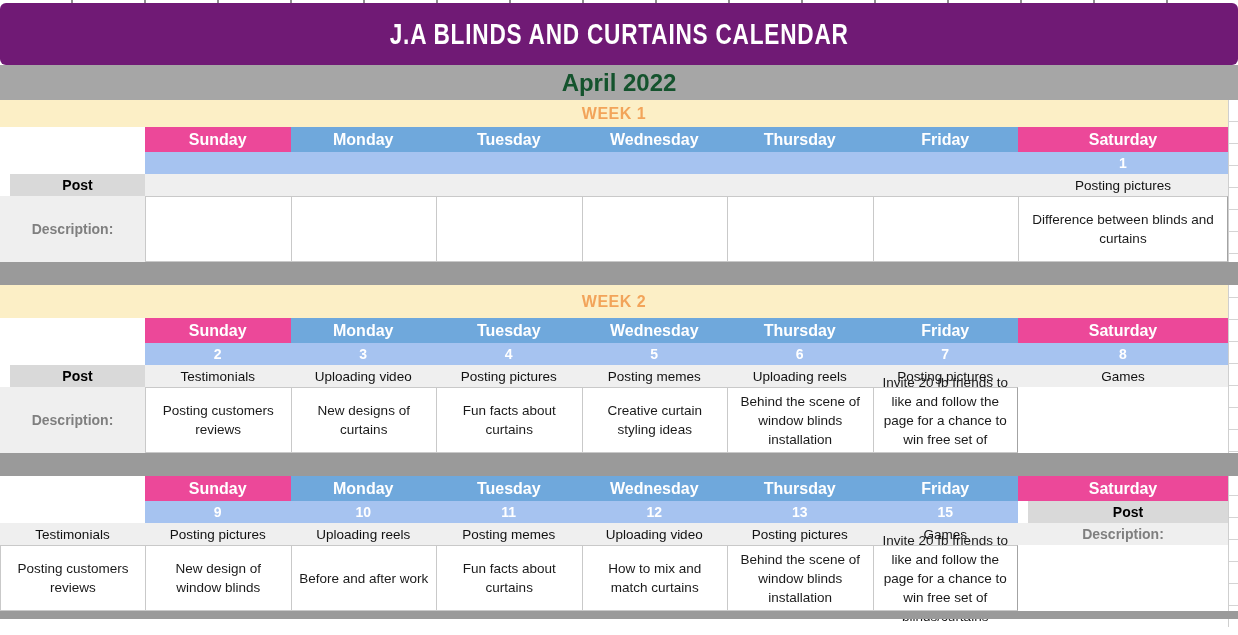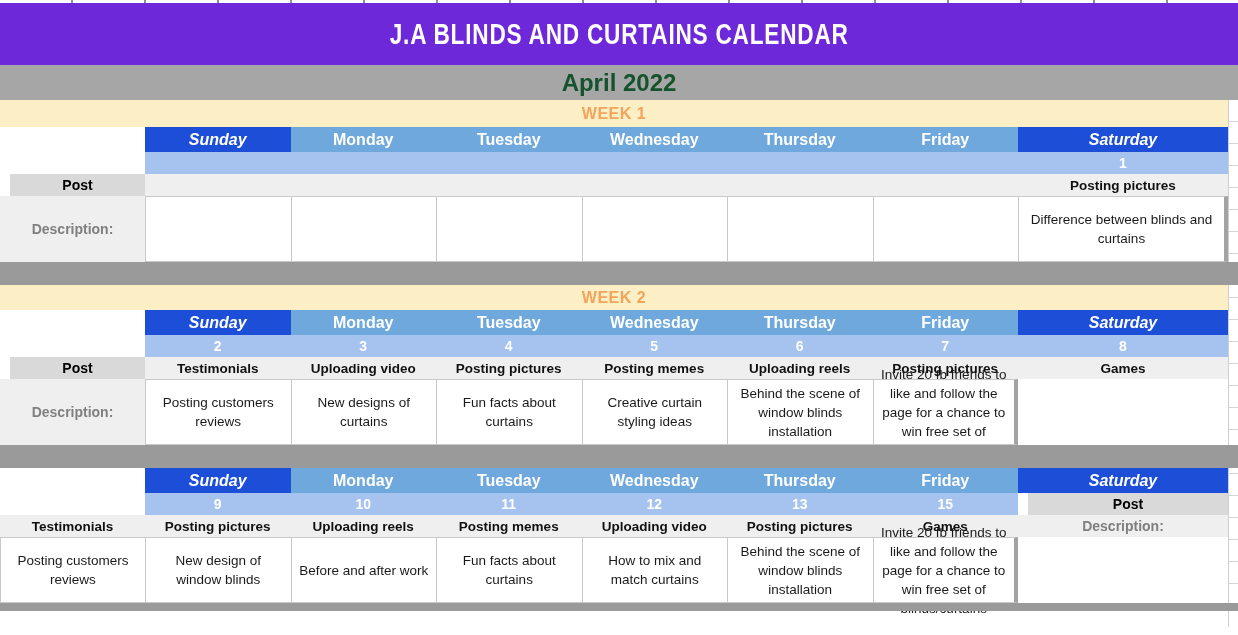--- a/index.html
+++ b/index.html
@@ -13,57 +13,57 @@
     height:3px;width:1238px;
     background:repeating-linear-gradient(to right,#ffffff 0 71px,#8f8f8f 71px 73px);
   }
   
   .right-strip{
     position:absolute;left:1228px;top:100px;width:10px;height:527px;
     background:repeating-linear-gradient(to bottom,#ffffff 0 21px,#d4d4d4 21px 22px);
     border-left:1px solid #cfcfcf;box-sizing:border-box;z-index:0;
   }
   .header-bar{
-    height:62px;width:1238px;background:#6d28d9;
-    display:flex;align-items:center;justify-content:center;position:relative;
+    height:62px;width:1238px;background:#701a75;
+    display:flex;align-items:center;justify-content:center;position:relative;border-radius:6px;
   }
   .header-bar .title{
     color:#ffffff;font-size:29px;font-weight:700;letter-spacing:1px;
     transform:scaleX(0.78);transform-origin:center;white-space:nowrap;
   }
   .month-bar{
     height:35px;width:1238px;background:#a6a6a6;
     display:flex;align-items:center;justify-content:center;position:relative;
   }
   .month-bar .month{color:#14532d;font-size:24px;font-weight:700;}
   .week-banner{
-    width:1228px;height:25px;background:#fcefc6;
+    width:1228px;height:33px;background:#fcefc6;
     display:flex;align-items:center;justify-content:center;
   }
   .week-banner.first{height:27px;}
   .week-banner .week-label{color:#f2a45a;font-size:16px;font-weight:700;letter-spacing:.5px;}
   .grid{
     width:1228px;display:grid;background:#ffffff;
     grid-template-columns:145px repeat(6,145.5px) 210px;
     grid-template-rows:25px 22px 22px 66px;
   }
   .cell{display:flex;align-items:center;justify-content:center;text-align:center;box-sizing:border-box;}
   .corner{grid-row:1/3;background:#ffffff;}
   .day{background:#6fa8dc;color:#ffffff;font-size:16px;font-weight:700;}
-  .day.dark{background:#1d4ed8;font-style:italic;}
+  .day.dark{background:#ec4899;}
   .date{background:#a6c3f0;color:#ffffff;font-size:14px;font-weight:700;}
   .post-label{background:#d9d9d9;color:#000000;font-size:14px;font-weight:700;margin-left:10px;}
-  .post-cell{background:#efefef;color:#111111;font-size:13.5px;font-weight:700;}
+  .post-cell{background:#efefef;color:#111111;font-size:13.5px;font-weight:400;}
   .desc-label{background:#efefef;color:#7f7f7f;font-size:14px;font-weight:700;}
   .desc-cell{
     background:#ffffff;color:#1a1a1a;font-size:13.5px;line-height:19px;
     border-left:1px solid #c9c9c9;border-top:1px solid #c9c9c9;border-bottom:1px solid #c9c9c9;
     padding:2px 6px;
   }
-  .desc-cell.last{border-right:4px solid #a3a3a3;}
+  .desc-cell.last{border-right:1px solid #a3a3a3;}
   .separator{width:1238px;height:23px;background:#9a9a9a;position:relative;z-index:1;}
   .bottom-bar{width:1238px;height:8px;background:#9a9a9a;position:relative;z-index:1;}
 </style>
 </head>
 <body>
 
 <div class="top-ticks"></div>
 
 <div class="right-strip"></div>
 

